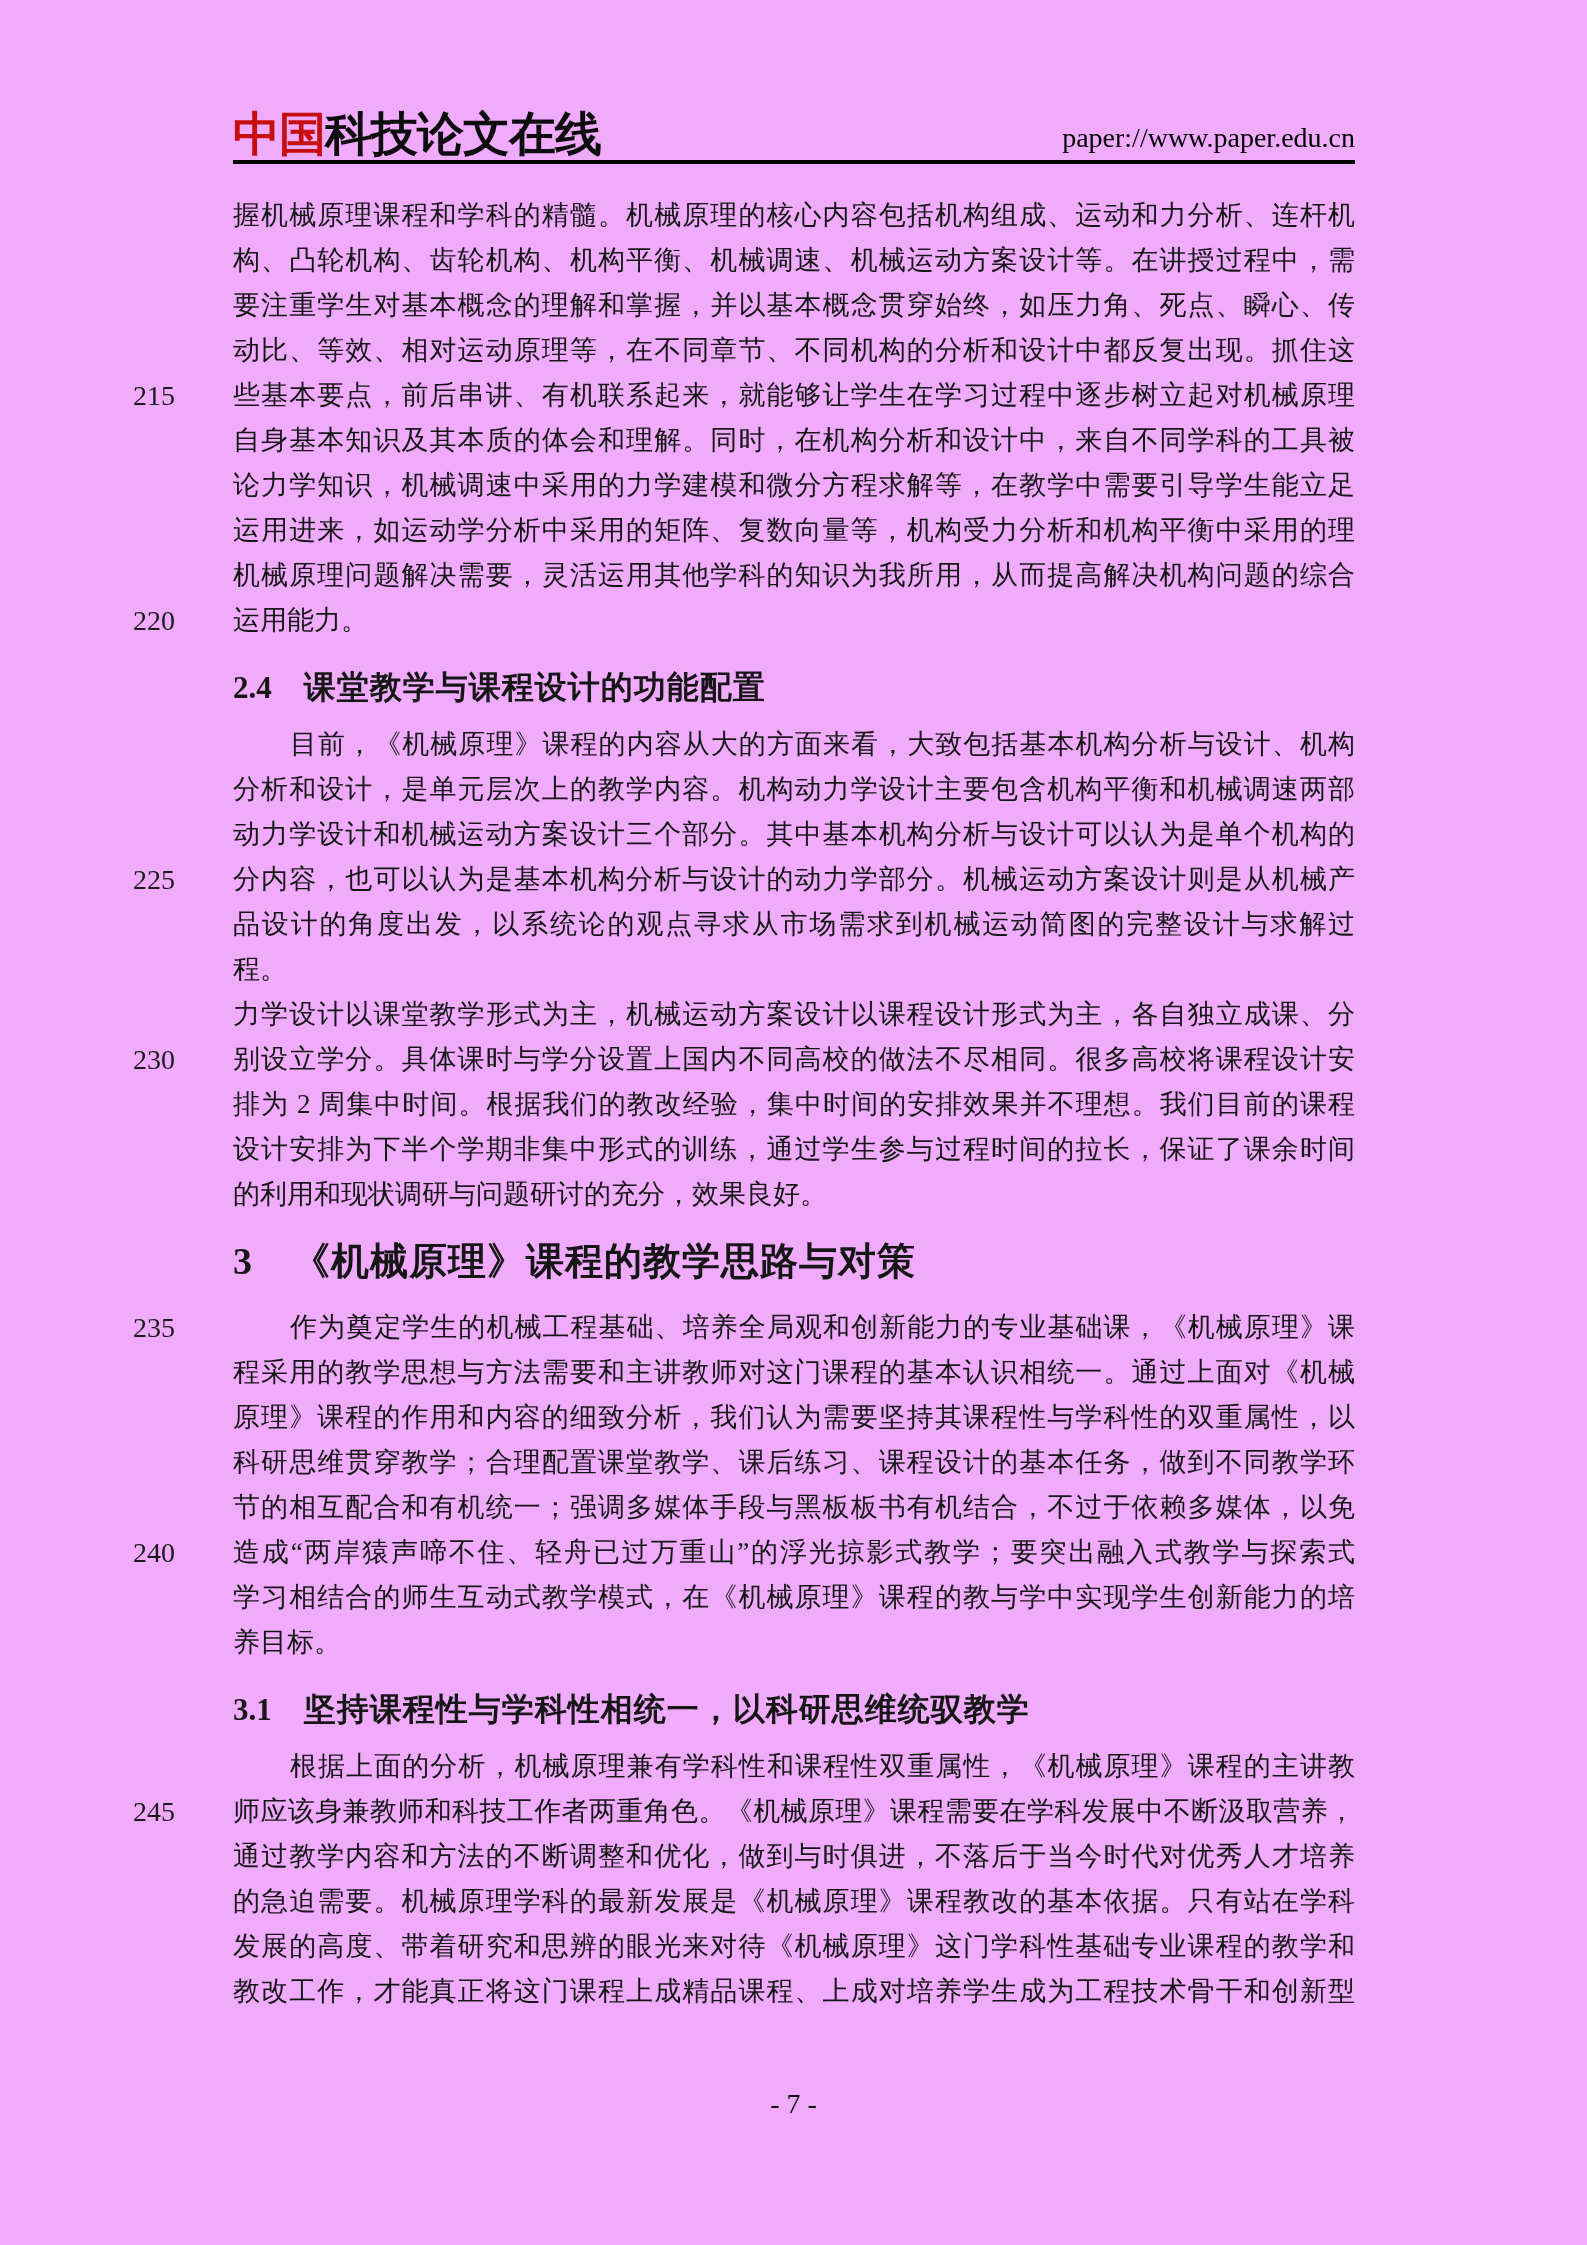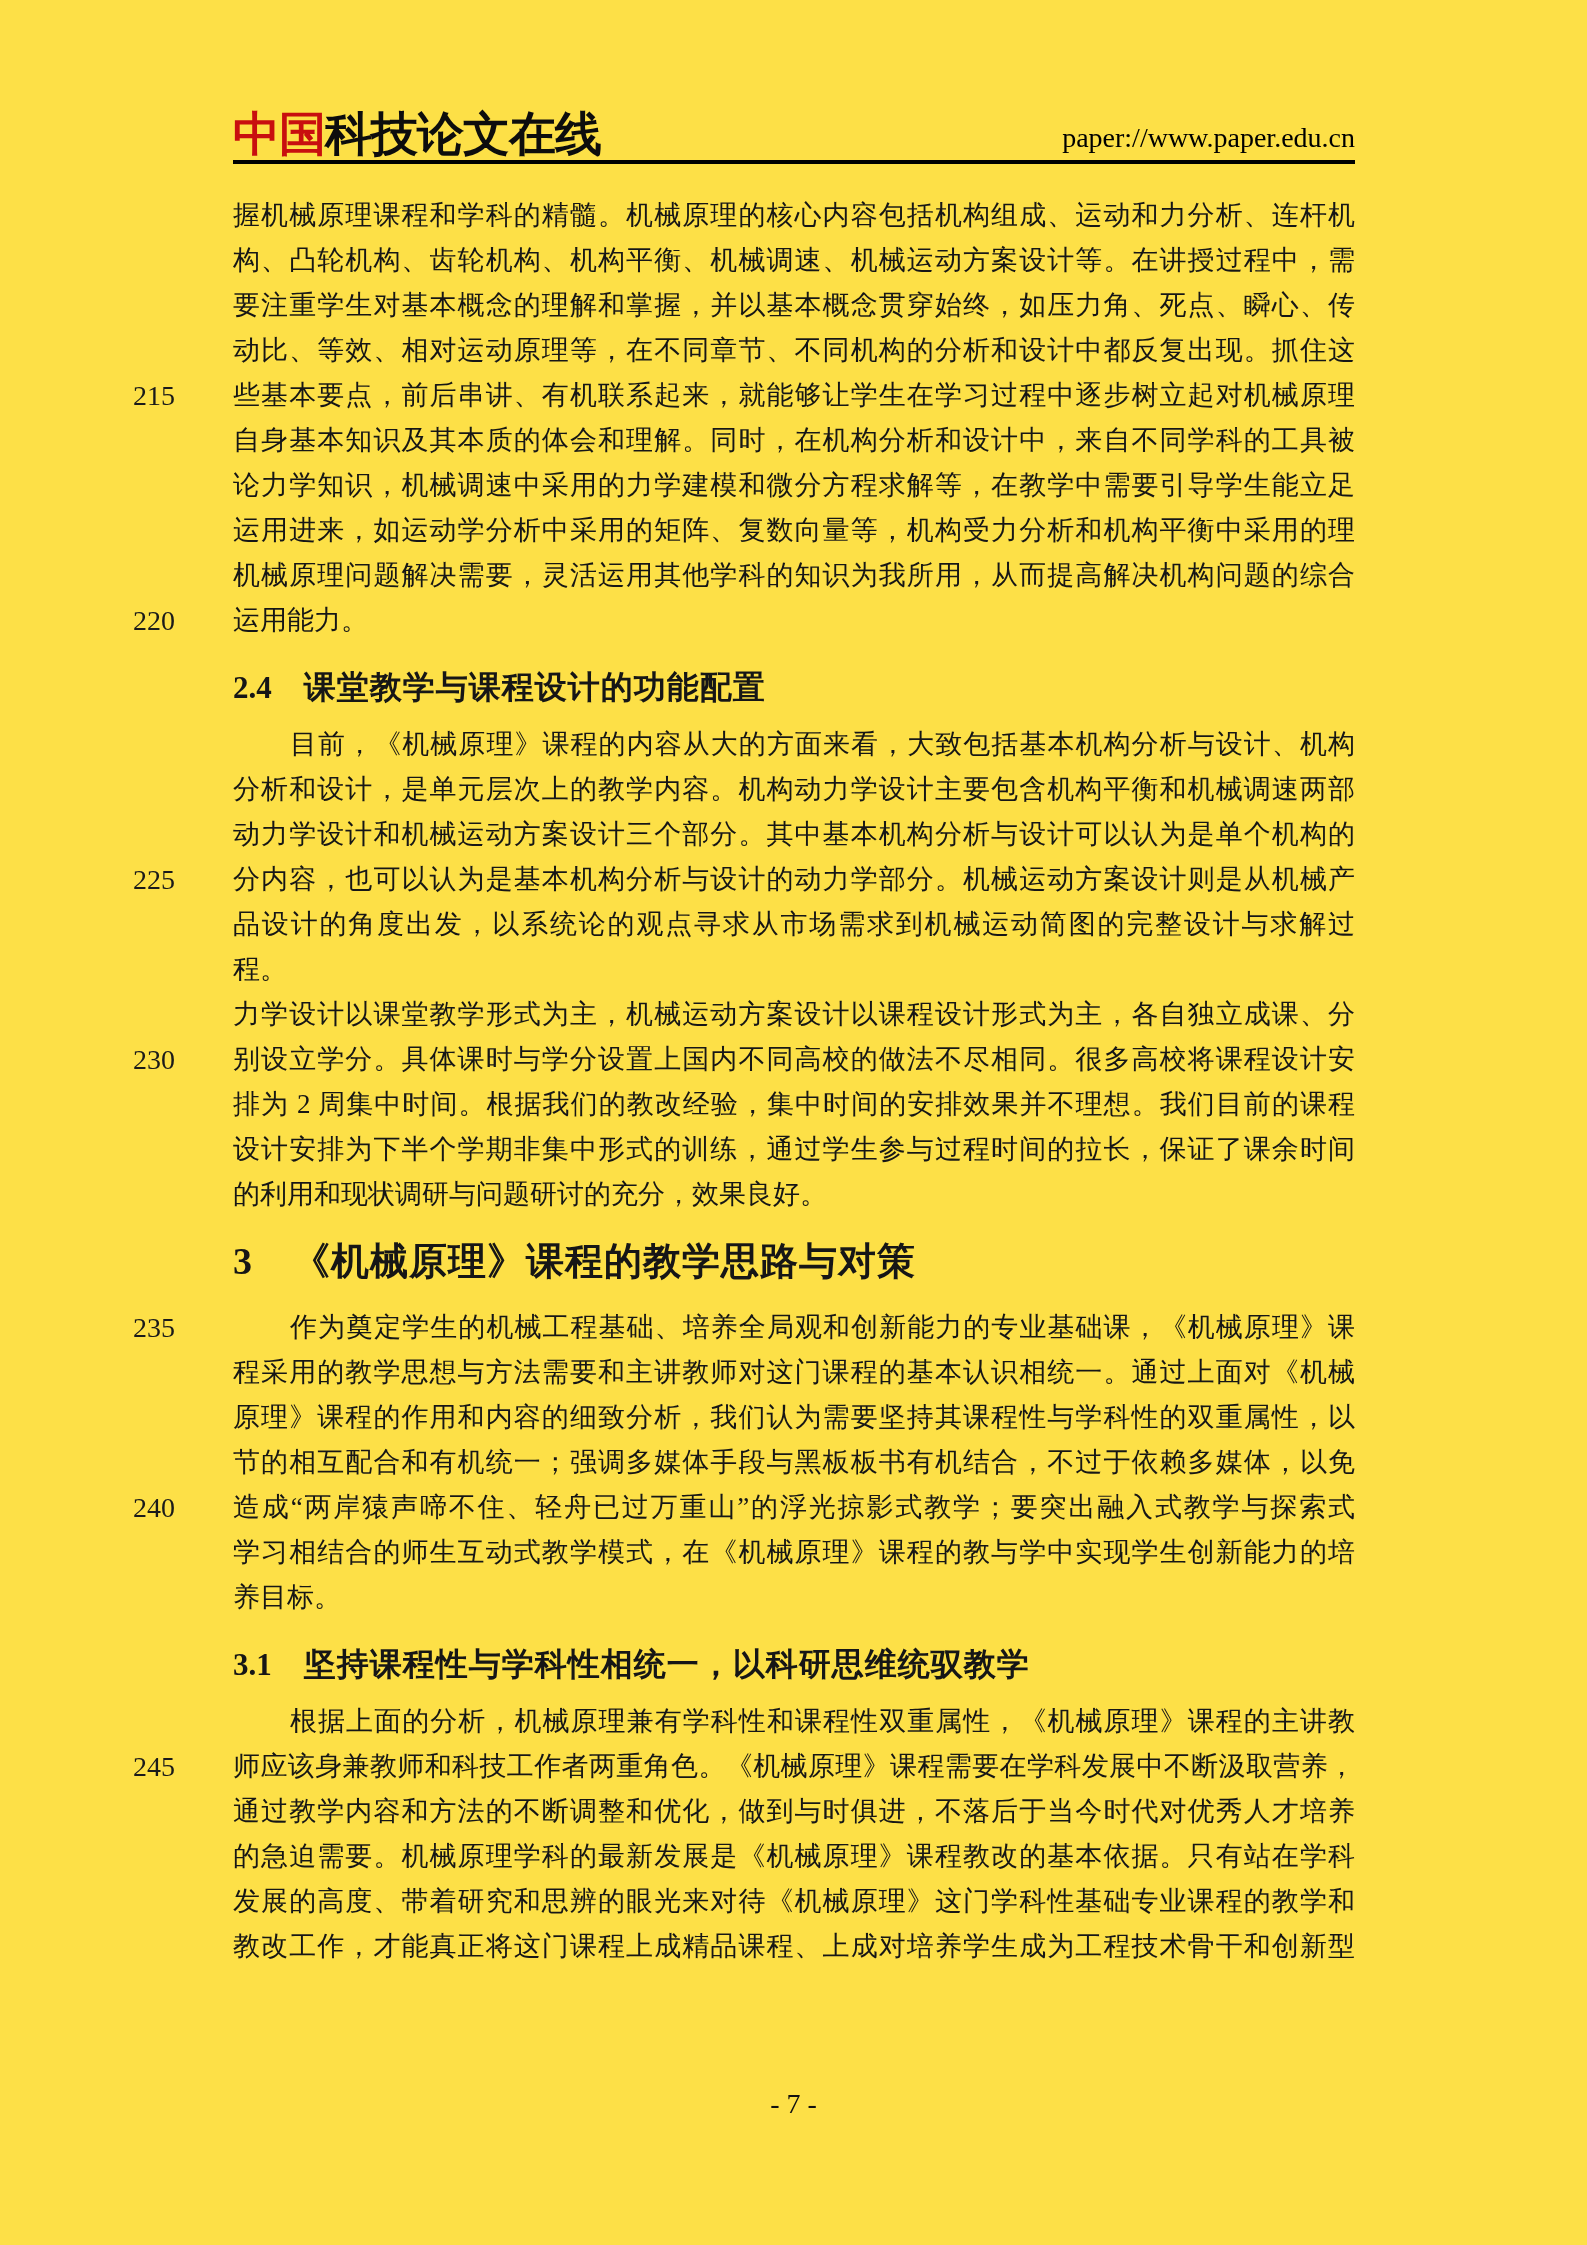--- a/index.html
+++ b/index.html
@@ -1,20 +1,20 @@
 <!DOCTYPE html>
 <html><head>
 <meta charset="utf-8">
 <style>
   html, body { margin: 0; padding: 0; background: #ffffff; }
   .page {
     position: relative;
     width: 1587px;
     height: 2245px;
-    background: #fde047;
+    background: #f0abfc;
     font-family: "Liberation Serif", "DejaVu Serif", serif;
     color: #161616;
     overflow: hidden;
   }
   
   .hdr {
     position: absolute;
     left: 233px;
     width: 1122px;
     top: 96px;
@@ -227,20 +227,24 @@
       <div class="row bodyrow">
         <span class="linenum"></span>
         <div class="line-text">程采用的教学思想与方法需要和主讲教师对这门课程的基本认识相统一。通过上面对《机械</div>
       </div>
       <div class="row bodyrow">
         <span class="linenum"></span>
         <div class="line-text">原理》课程的作用和内容的细致分析，我们认为需要坚持其课程性与学科性的双重属性，以</div>
       </div>
       <div class="row bodyrow">
         <span class="linenum"></span>
+        <div class="line-text">科研思维贯穿教学；合理配置课堂教学、课后练习、课程设计的基本任务，做到不同教学环</div>
+      </div>
+      <div class="row bodyrow">
+        <span class="linenum"></span>
         <div class="line-text">节的相互配合和有机统一；强调多媒体手段与黑板板书有机结合，不过于依赖多媒体，以免</div>
       </div>
       <div class="row bodyrow">
         <span class="linenum">240</span>
         <div class="line-text">造成“两岸猿声啼不住、轻舟已过万重山”的浮光掠影式教学；要突出融入式教学与探索式</div>
       </div>
       <div class="row bodyrow">
         <span class="linenum"></span>
         <div class="line-text">学习相结合的师生互动式教学模式，在《机械原理》课程的教与学中实现学生创新能力的培</div>
       </div>

